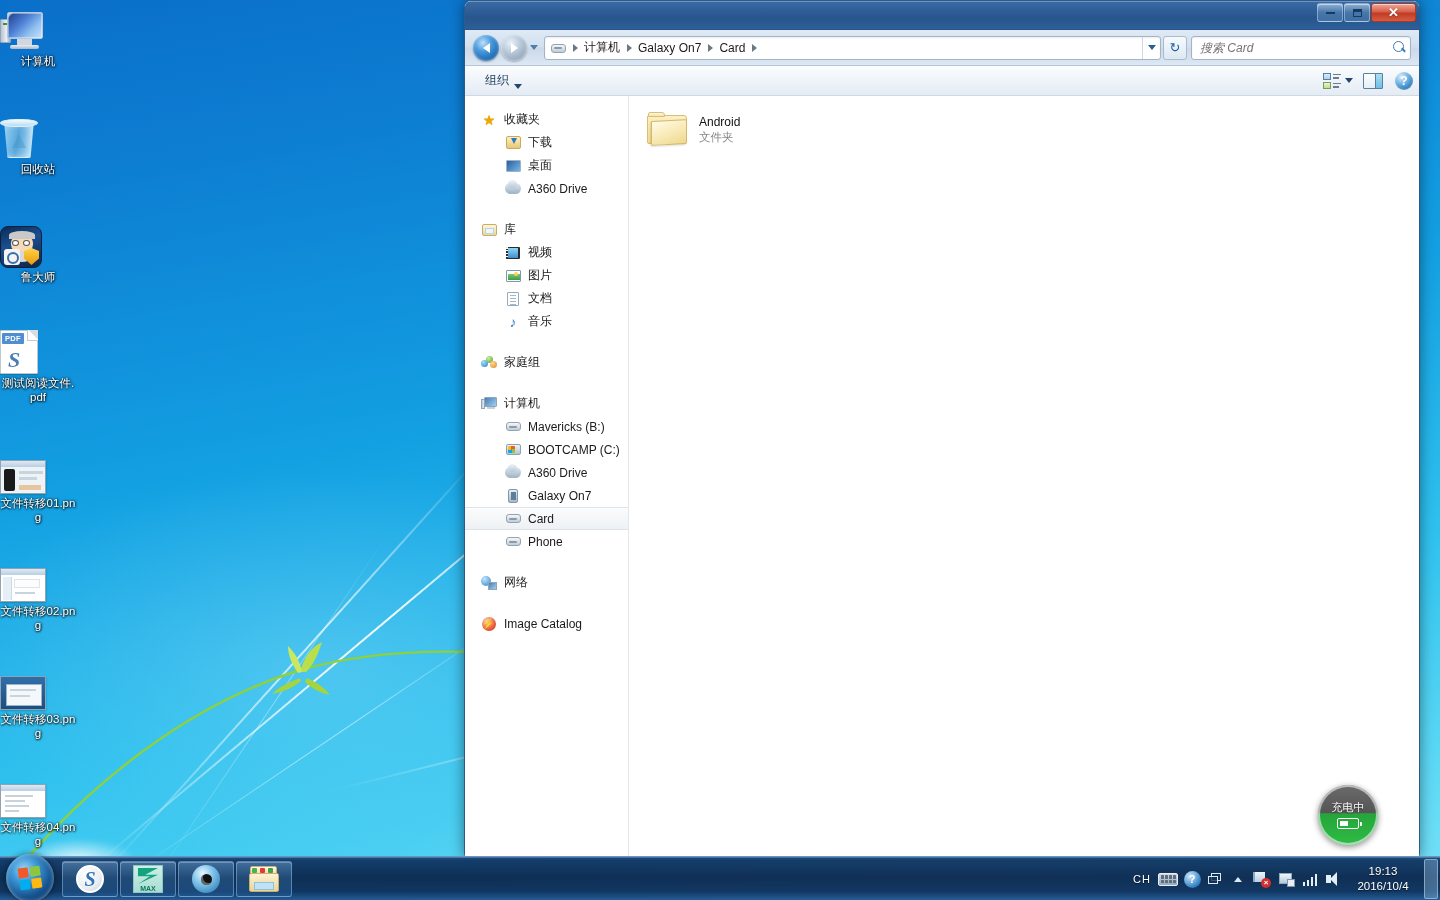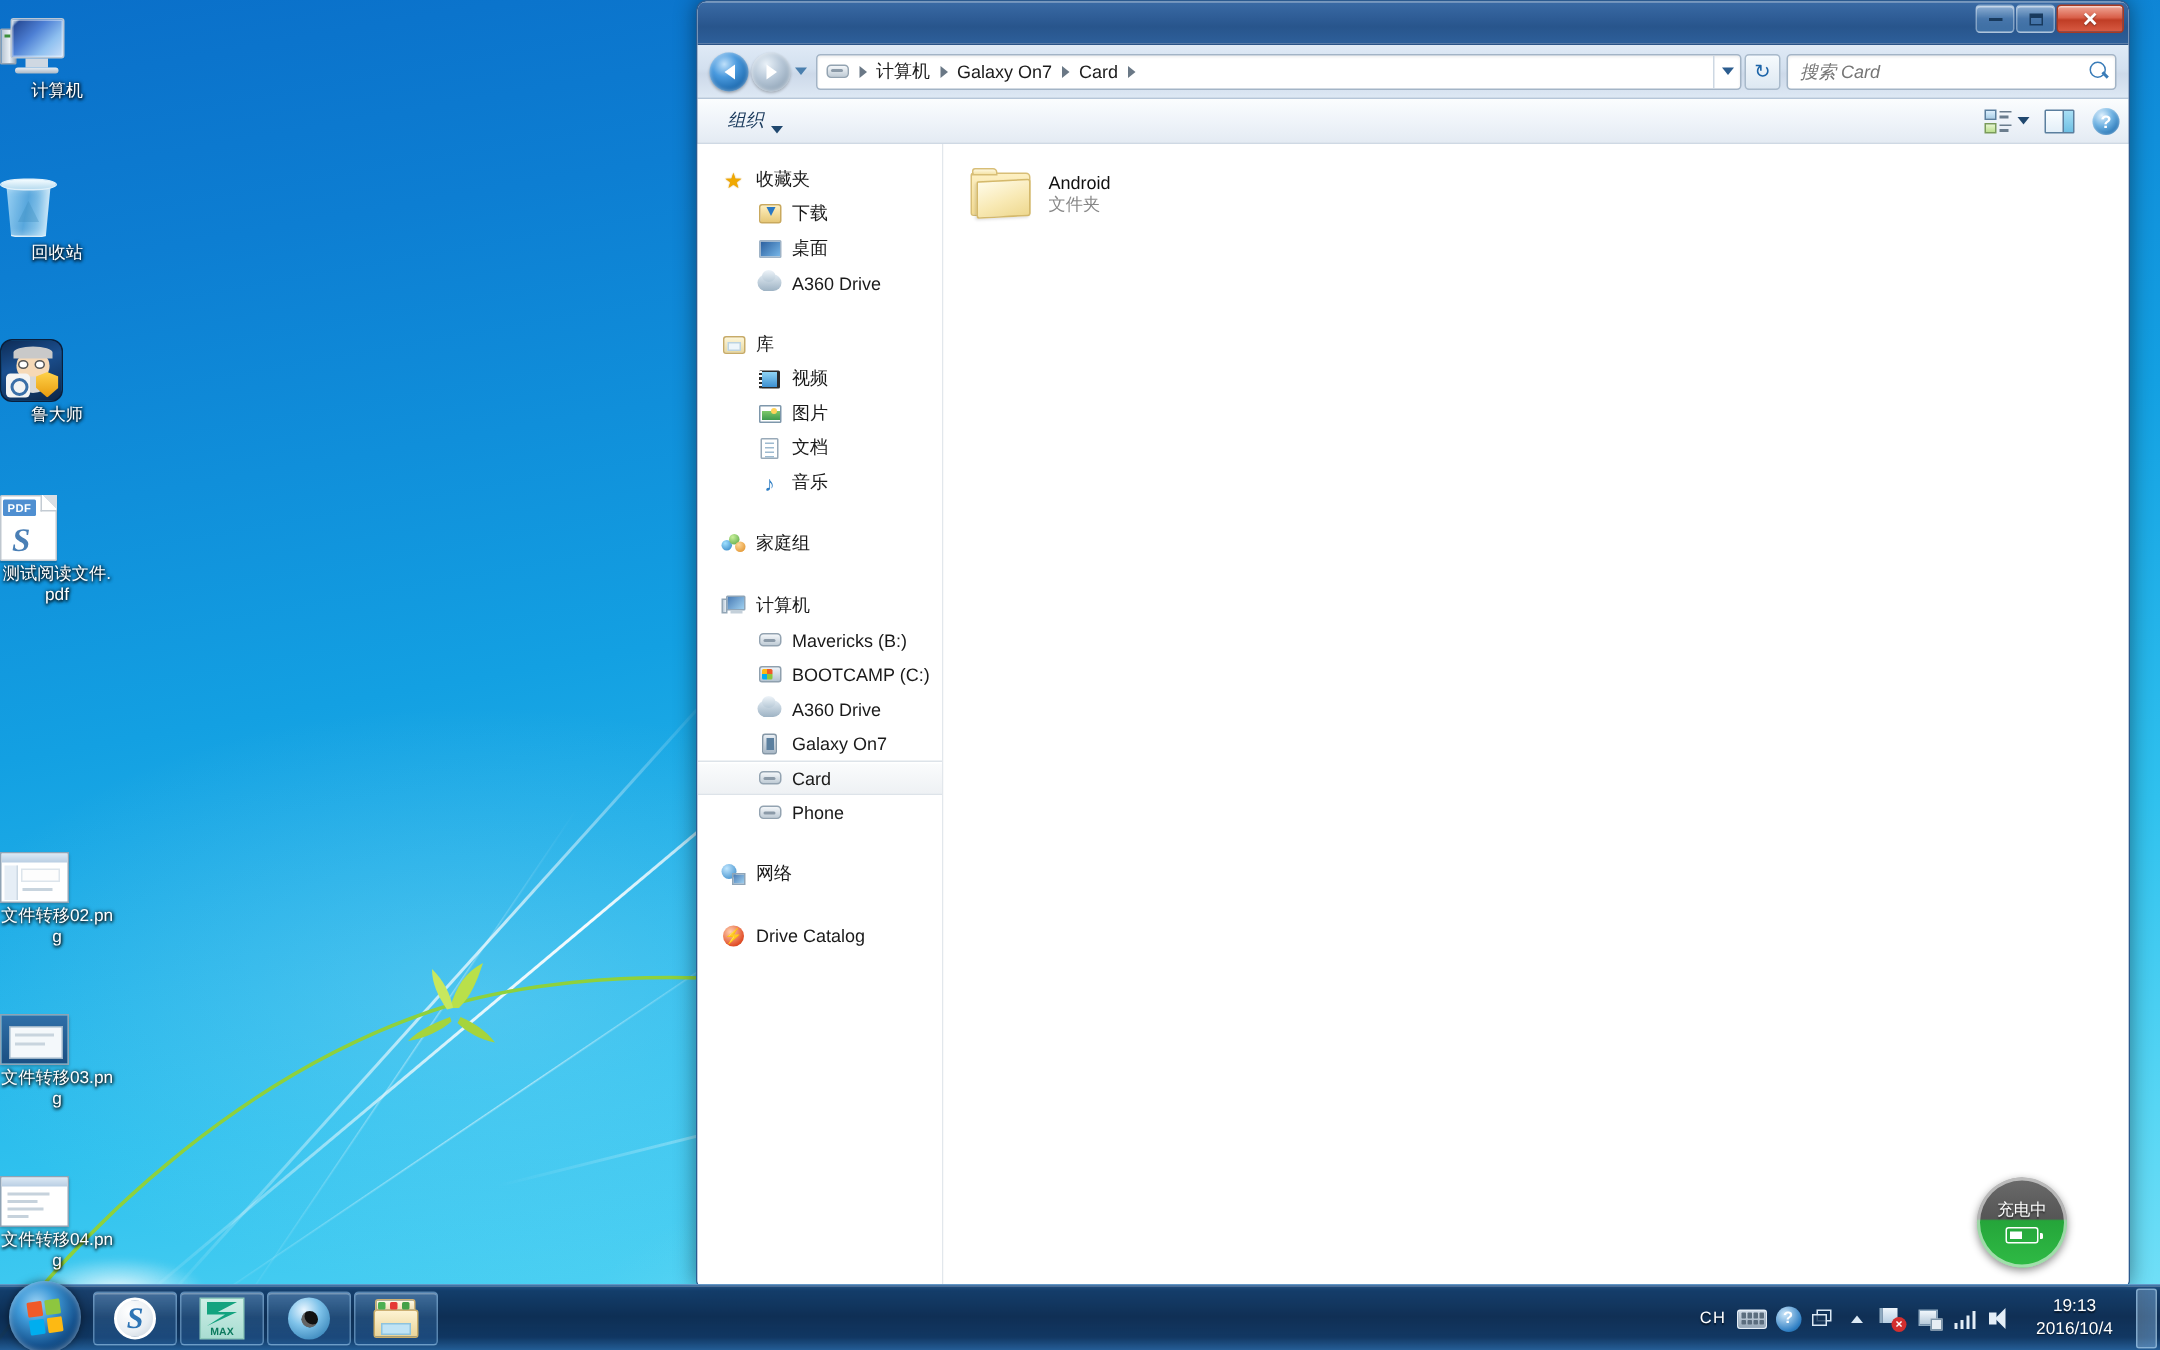--- a/index.html
+++ b/index.html
@@ -257,21 +257,21 @@
   .magn:after{content:"";position:absolute;left:8px;top:8px;width:5px;height:1.8px;background:#3a7cb8;transform:rotate(45deg);}
 
   
   #menubar { height:23px; flex:0 0 23px; display:flex; align-items:center; padding-left:14px; gap:6px;
      background:linear-gradient(to bottom,#f3f7fb,#e9f0f7); border-bottom:1px solid #dfe7ef; }
   #menubar .mi { font-size:12px; color:#1a1a1a; padding:2px 7px; border-radius:2px; cursor:pointer; }
 
   
   #toolbar { height:30px; flex:0 0 30px; display:flex; align-items:center; padding:0 6px 0 12px;
      background:linear-gradient(to bottom,#fbfdfe 0%,#eef3f9 55%,#e4ebf3 100%); border-bottom:1px solid #cfd9e4; }
-  #toolbar .tbi { font-size:12px; color:#1a3a5c; padding:3px 8px; border-radius:3px; cursor:pointer; display:flex; align-items:flex-end; gap:5px;font-style:italic;}
+  #toolbar .tbi { font-size:12px; color:#1a3a5c; padding:3px 8px; border-radius:3px; cursor:pointer; display:flex; align-items:flex-end; gap:5px;}
   .caret { border-left:4px solid transparent;border-right:4px solid transparent;border-top:5px solid #20486f; }
   #tbright { margin-left:auto; display:flex; align-items:center; gap:2px; }
   .viewico { width:18px;height:16px;position:relative; cursor:pointer;}
   .viewico .sq { position:absolute;left:0;top:0;width:8px;height:7px;border:1px solid #5b7f9e;background:linear-gradient(#dbeefb,#a9cfe8);}
   .viewico .sq2{ top:9px; background:linear-gradient(#e7f6cf,#bbdf8f); border-color:#7a9b5b;}
   .viewico .l1,.viewico .l2,.viewico .l3,.viewico .l4{position:absolute;left:10px;height:1.5px;background:#6b7d8d;width:8px;}
   .viewico .l1{top:1px;} .viewico .l2{top:4.5px;width:6px;} .viewico .l3{top:10px;} .viewico .l4{top:13.5px;width:6px;}
   .paneico { width:20px;height:16px; border:1.4px solid #5b7f9e; border-radius:1px; display:flex; cursor:pointer;
      background:linear-gradient(#fbfeff,#e3eff8);}
   .paneico i { width:7px; background:linear-gradient(#a8dff5,#6ec0e4); border-left:1.4px solid #5b7f9e; margin-left:auto;}
@@ -448,20 +448,32 @@
       <div class="ic-pdf">
           <div class="page"></div>
           <div class="fold"></div>
           <div class="tag">PDF</div>
           <div class="s">S</div>
         </div>
     </div>
     <div class="lbl">测试阅读文件.pdf</div>
   </div>
 
+  <div class="dicon" style="left:0px; top:448px;">
+    <div class="glyph">
+      <div class="ic-png v1">
+          <div class="tb"></div>
+          <div class="ph"></div>
+        <div class="bar" style="left:18px;top:10px;width:24px;height:3px;"></div>
+        <div class="bar" style="left:18px;top:16px;width:18px;height:3px;"></div>
+        <div class="bar" style="left:18px;top:24px;width:22px;height:5px;background:#e6c6a0;"></div>
+        </div>
+    </div>
+    <div class="lbl">文件转移01.png</div>
+  </div>
 
   <div class="dicon" style="left:0px; top:556px;">
     <div class="glyph">
       <div class="ic-png v2">
           <div class="tb"></div>
           <div class="side"></div>
           <div class="mid"></div>
         <div class="bar" style="left:14px;top:23px;width:20px;height:2px;"></div>
         </div>
     </div>
@@ -710,21 +722,21 @@
           </div>
         </div>
 
         <div class="spacer"></div>
 
         <div class="grp">
           <div class="navrow">
             <span class="ni">
                 <span class="i-cat">⚡</span>
               </span>
-            <span>Drive Catalog</span>
+            <span>Image Catalog</span>
           </div>
         </div>
       </div>
 
       <div id="content">
         <div id="filegrid">
           <div class="fileitem">
             <span class="folderico">
               <span class="back"></span>
                 <span class="tab"></span>

